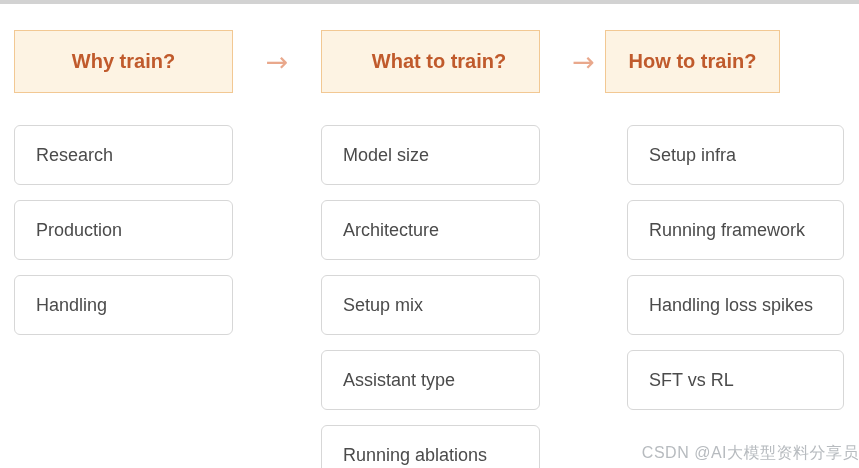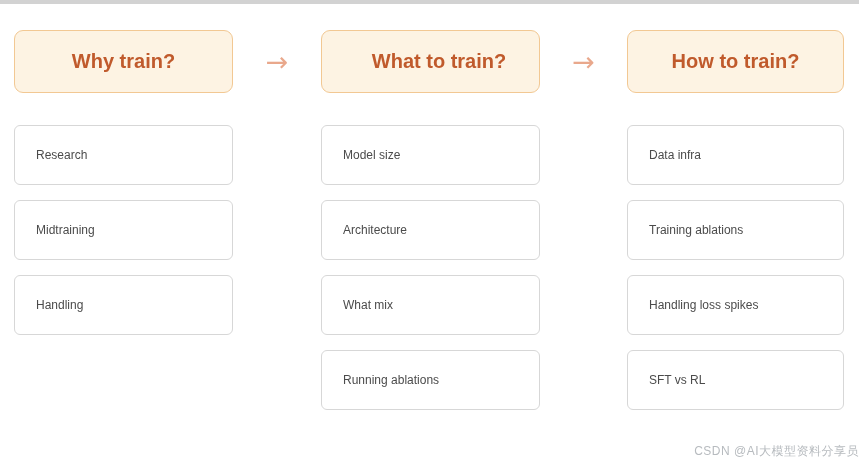--- a/index.html
+++ b/index.html
@@ -31,31 +31,31 @@
     left: 0; top: 0;
     width: 100%; height: 4px;
     background: var(--top-bar);
   }
   .header-box {
     position: absolute;
     top: 30px;
     height: 63px;
     background: var(--header-bg);
     border: 1px solid var(--header-border);
-    border-radius: 9px;
+    border-radius: 0;
     display: flex;
     align-items: center;
     justify-content: center;
     font-size: 20px;
     font-weight: 700;
     color: var(--header-text);
   }
   .header-why  { left: 14px;  width: 219px; }
   .header-what { left: 321px; width: 219px; padding-left: 17px; }
-  .header-how  { left: 627px; width: 217px; }
+  .header-how  { left: 605px; width: 175px; }
 
   .arrow {
     position: absolute;
     top: 30px;
     height: 63px;
     display: flex;
     align-items: center;
     justify-content: center;
     font-family: "DejaVu Sans", sans-serif;
     font-size: 27px;
@@ -79,28 +79,28 @@
   .column-how  { left: 627px; width: 217px; }
 
   .item-box {
     height: 60px;
     background: var(--item-bg);
     border: 1px solid var(--item-border);
     border-radius: 6px;
     display: flex;
     align-items: center;
     padding-left: 21px;
-    font-size: 12px;
+    font-size: 18px;
     color: var(--item-text);
   }
   .watermark {
     position: absolute;
     right: 0px;
     top: 443px;
-    font-size: 12px;
+    font-size: 16px;
     letter-spacing: 0.5px;
     color: var(--watermark-text);
     white-space: nowrap;
   }
 </style>
 </head>
 <body>
 
 <div class="stage">
 
@@ -121,33 +121,34 @@
   <div class="arrow arrow-2">
     <span>→</span>
   </div>
 
   <div class="header-box header-how">
     <span>How to train?</span>
   </div>
 
   <div class="column column-why">
     <div class="item-box">Research</div>
-    <div class="item-box">Midtraining</div>
+    <div class="item-box">Production</div>
     <div class="item-box">Handling</div>
   </div>
 
   <div class="column column-what">
     <div class="item-box">Model size</div>
     <div class="item-box">Architecture</div>
-    <div class="item-box">What mix</div>
+    <div class="item-box">Setup mix</div>
+    <div class="item-box">Assistant type</div>
     <div class="item-box">Running ablations</div>
   </div>
 
   <div class="column column-how">
-    <div class="item-box">Data infra</div>
-    <div class="item-box">Training ablations</div>
+    <div class="item-box">Setup infra</div>
+    <div class="item-box">Running framework</div>
     <div class="item-box">Handling loss spikes</div>
     <div class="item-box">SFT vs RL</div>
   </div>
 
   <div class="watermark">CSDN @AI大模型资料分享员</div>
 
 </div>
 
 </body></html>

